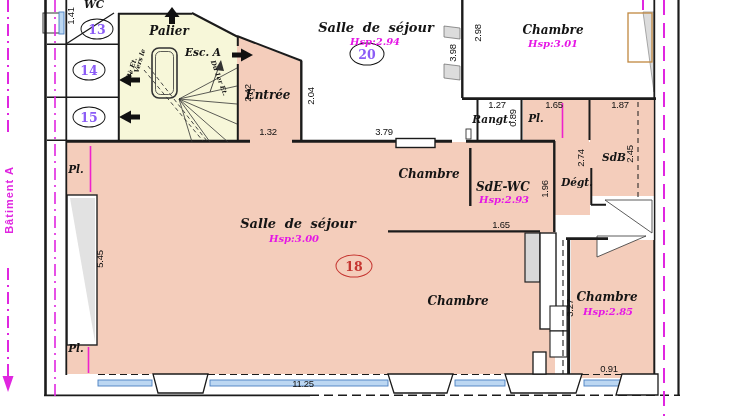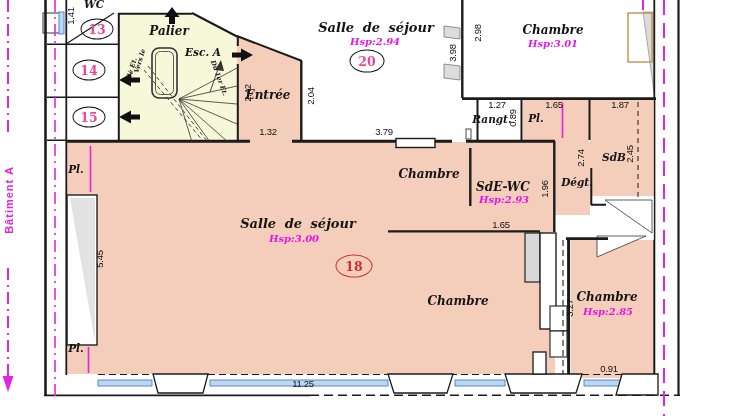--- a/index.html
+++ b/index.html
@@ -10,21 +10,21 @@
   .v{transform:translate(-50%,-50%) rotate(-90deg)}
   .dim{font:9.5px "Liberation Sans",sans-serif;letter-spacing:-0.3px;color:#111}
   .rm{font:italic 700 12px "DejaVu Serif",serif}
   .rm-lg{font:italic 700 13px "DejaVu Serif",serif;word-spacing:4px}
   .rm-sm{font:italic 700 10.5px "DejaVu Serif",serif}
   .hsp{font:italic 700 10px "DejaVu Serif",serif;color:#e516e5}
   .tiny{font:italic 700 6.5px "DejaVu Serif",serif}
   .bat{font:700 11px "Liberation Sans",sans-serif;color:#e026e0;letter-spacing:1px}
   .badge{position:absolute;transform:translate(-50%,-50%);display:flex;align-items:center;
          justify-content:center;border:1.6px solid #141414;border-radius:50%;
-         font:600 12.5px "DejaVu Serif",serif;color:#ec4899;background:transparent}
+         font:600 12.5px "DejaVu Serif",serif;color:#8b5cf6;background:transparent}
   .badge.red{border-color:#c53530;color:#c53530}
 </style>
 </head>
 <body>
 
 <div class="stage">
 
 <svg width="739" height="416" viewBox="0 0 739 416">
 
   <g stroke="none">
@@ -141,21 +141,21 @@
     </g>
   </g>
 </svg>
 
 <div class="lb bat" style="left:9px;top:200px;transform:translate(-50%,-50%) rotate(-90deg)">Bâtiment A</div>
 <div class="lb rm-sm" style="left:94px;top:4px">WC</div>
 
 <div class="badge" style="left:97px;top:29px;width:31px;height:19px">13</div>
 <div class="badge" style="left:89px;top:70px;width:31px;height:19px">14</div>
 <div class="badge" style="left:89px;top:117px;width:31px;height:19px">15</div>
-<div class="badge" style="left:367px;top:61px;width:33px;height:21px">20</div>
+<div class="badge" style="left:367px;top:54px;width:33px;height:21px">20</div>
 <div class="badge red" style="left:354px;top:266px;width:35px;height:21px">18</div>
 
 <div class="lb rm" style="left:169px;top:31px">Palier</div>
 <div class="lb rm-sm" style="left:203px;top:52px">Esc. A</div>
 <div class="lb tiny" style="left:140px;top:61px;transform:translate(-50%,-50%) rotate(-73deg)">Vers le</div>
 <div class="lb tiny" style="left:132px;top:68px;transform:translate(-50%,-50%) rotate(-73deg)">3è Et.</div>
 <div class="lb tiny" style="left:219px;top:78px;transform:translate(-50%,-50%) rotate(70deg)">Du 1er Et.</div>
 <div class="lb rm" style="left:268px;top:95px">Entrée</div>
 
 <div class="lb rm-lg" style="left:376px;top:27px">Salle de séjour</div>

